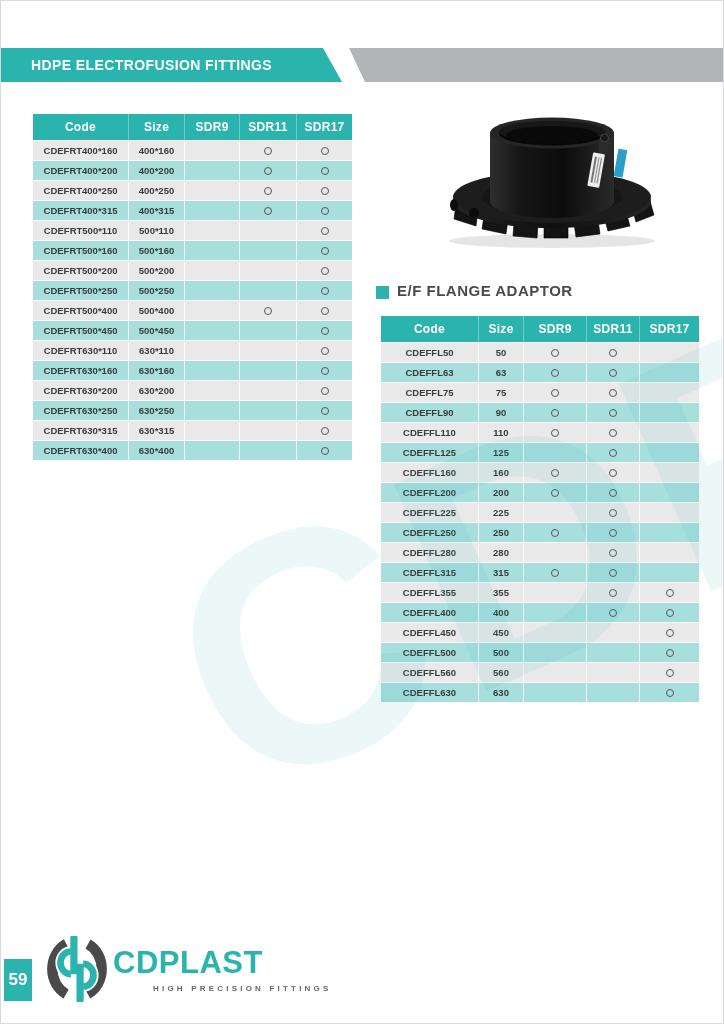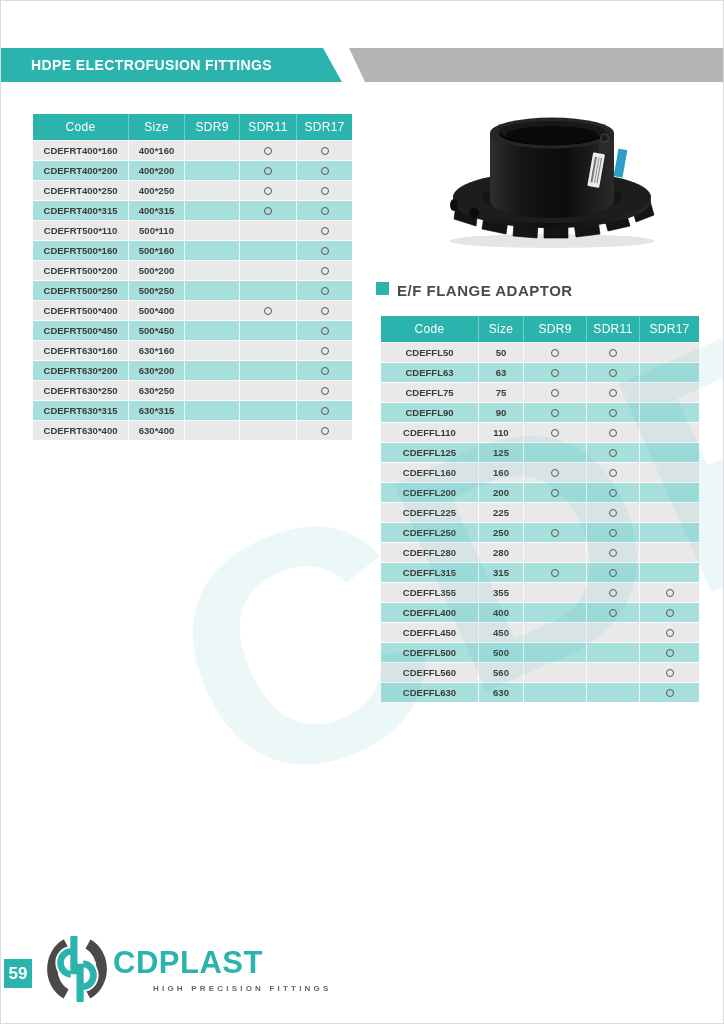--- a/index.html
+++ b/index.html
@@ -22,57 +22,57 @@
   }
   .band-title {
     position:absolute; left:30px; top:0; height:34px; line-height:34px;
     color:#ffffff; font-weight:bold; font-size:14px; letter-spacing:.4px; z-index:2;
   }
 
   
   table { border-collapse:separate; border-spacing:0; table-layout:fixed; }
   .cat-table { position:absolute; }
   .cat-table th {
-    background:#2bb3ad; color:#ffffff; font-size:12px; font-weight:normal;
+    background:#2bb3ad; color:#ffffff; font-size:12px; font-weight:bold;
     height:26px; text-align:center; letter-spacing:.3px;
   }
   .cat-table td {
     height:20px; font-size:9.5px; font-weight:bold; color:#3b3b3b;
     text-align:center; border-top:1px solid #fcfcfc; vertical-align:middle;
   }
   .cat-table th + th { border-left:1px solid rgba(255,255,255,.35); }
   .cat-table td + td { border-left:1px solid rgba(255,255,255,.8); }
   .cat-table tbody tr:nth-child(odd)  td { background:#e9e9e9; }
   .cat-table tbody tr:nth-child(even) td { background:#a6dfdc; }
   .t1 { left:32px;  top:113px; width:319px; }
   .t2 { left:380px; top:315px; width:318px; }
   .dot {
     display:inline-block; width:8px; height:8px; border:1.4px solid #585858;
     border-radius:50%; background:transparent; vertical-align:middle;
   }
 
   
-  .section-head { position:absolute; left:375px; top:281px; display:flex; align-items:flex-start; z-index:2; }
+  .section-head { position:absolute; left:375px; top:281px; display:flex; align-items:flex-end; z-index:2; }
   .bullet { width:13px; height:13px; background:#2bb3ad; margin-right:8px; }
   .section-title { font-size:15px; font-weight:600; color:#4a4a4a; letter-spacing:.5px; }
 
   
   .product { position:absolute; left:443px; top:104px; width:218px; height:148px; }
 
   
   .watermark {
     position:absolute; left:140px; top:575px; z-index:30; pointer-events:none;
     font-size:330px; font-weight:bold; line-height:.8; letter-spacing:8px;
     color:rgba(44,180,174,0.09); white-space:nowrap;
     transform:rotate(-24deg); transform-origin:left top;
   }
 
   
   .page-num {
-    position:absolute; left:3px; top:958px; width:28px; height:29px; background:#2bb3ad;
+    position:absolute; left:3px; top:958px; width:28px; height:42px; background:#2bb3ad;
     color:#fff; font-size:17px; font-weight:bold;
     display:flex; align-items:center; justify-content:center; z-index:2;
   }
   .logo-mark { position:absolute; left:44px; top:934px; width:64px; height:68px; z-index:2; }
   .logo-text {
     position:absolute; left:112px; top:944px; font-size:31px; font-weight:bold;
     color:#2bb3ad; letter-spacing:.5px; z-index:2;
   }
   .logo-tag {
     position:absolute; left:116px; top:983px; font-size:8px; font-weight:bold;
@@ -167,20 +167,27 @@
         <tr>
           <td>CDEFRT500*400</td>
           <td>500*400</td>
           <td></td>
           <td><span class="dot"></span></td>
           <td><span class="dot"></span></td>
         </tr>
         <tr>
           <td>CDEFRT500*450</td>
           <td>500*450</td>
+          <td></td>
+          <td></td>
+          <td><span class="dot"></span></td>
+        </tr>
+        <tr>
+          <td>CDEFRT630*110</td>
+          <td>630*110</td>
           <td></td>
           <td></td>
           <td><span class="dot"></span></td>
         </tr>
         <tr>
           <td>CDEFRT630*160</td>
           <td>630*160</td>
           <td></td>
           <td></td>
           <td><span class="dot"></span></td>

